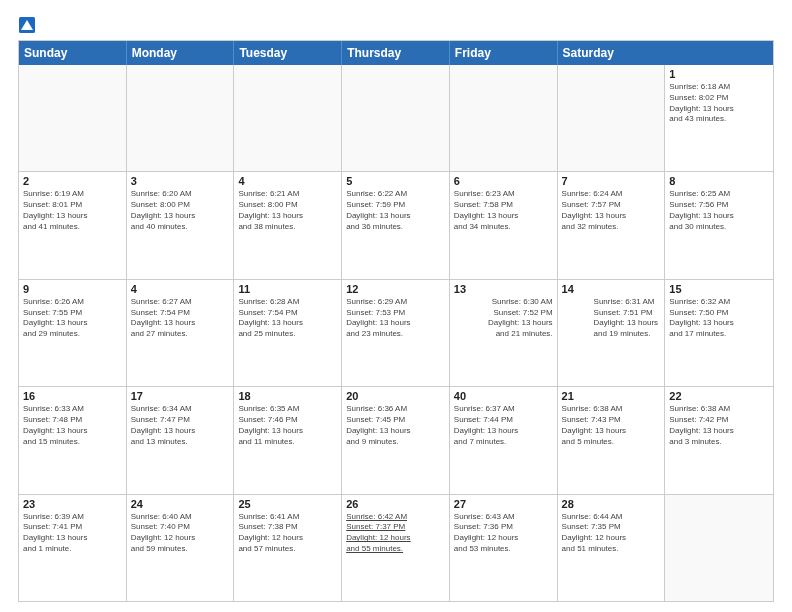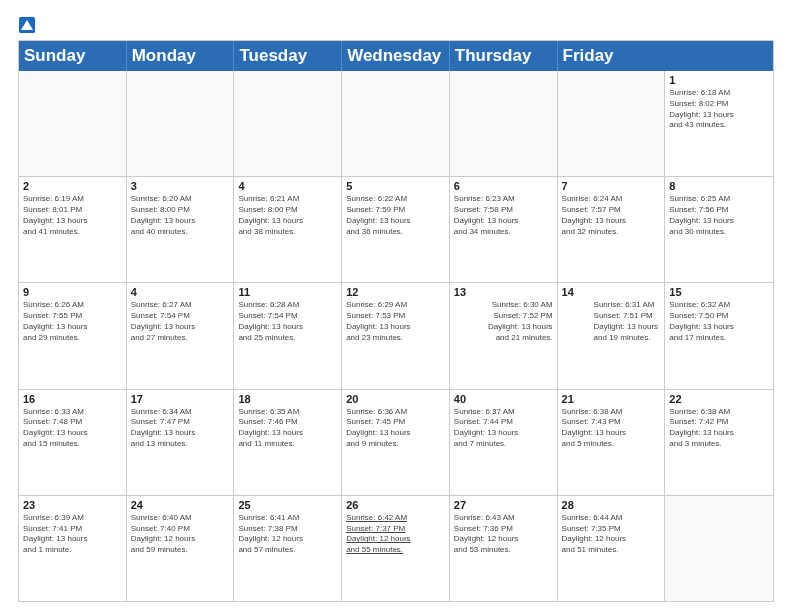--- a/index.html
+++ b/index.html
@@ -59,21 +59,21 @@
       flex-direction: column;
       border: 1px solid #ccc;
     }
     .cal-header {
       display: grid;
       grid-template-columns: repeat(7, 1fr);
       background: #2a6db5;
     }
     .cal-header-cell {
       color: #fff;
-      font-size: 17px;
+      font-size: 12px;
       font-weight: bold;
       padding: 5px 5px;
       text-align: left;
       border-right: 1px solid #4a8fd0;
     }
     .cal-header-cell:last-child { border-right: none; }
     .cal-body {
       flex: 1;
       display: flex;
       flex-direction: column;
@@ -128,23 +128,23 @@
       <div class="month-year"></div>
       <div class="location"></div>
     </div>
   </div>
 
   <div class="calendar">
     <div class="cal-header">
     <div class="cal-header-cell">Sunday</div>
         <div class="cal-header-cell">Monday</div>
         <div class="cal-header-cell">Tuesday</div>
-        <div class="cal-header-cell">Wednesday</div>
         <div class="cal-header-cell">Thursday</div>
         <div class="cal-header-cell">Friday</div>
+        <div class="cal-header-cell">Saturday</div>
       </div>
     <div class="cal-body">
     <div class="cal-row">
           <div class="cal-cell empty"></div>
           <div class="cal-cell empty"></div>
           <div class="cal-cell empty"></div>
           <div class="cal-cell empty"></div>
           <div class="cal-cell empty"></div>
           <div class="cal-cell empty"></div>
           <div class="cal-cell">

